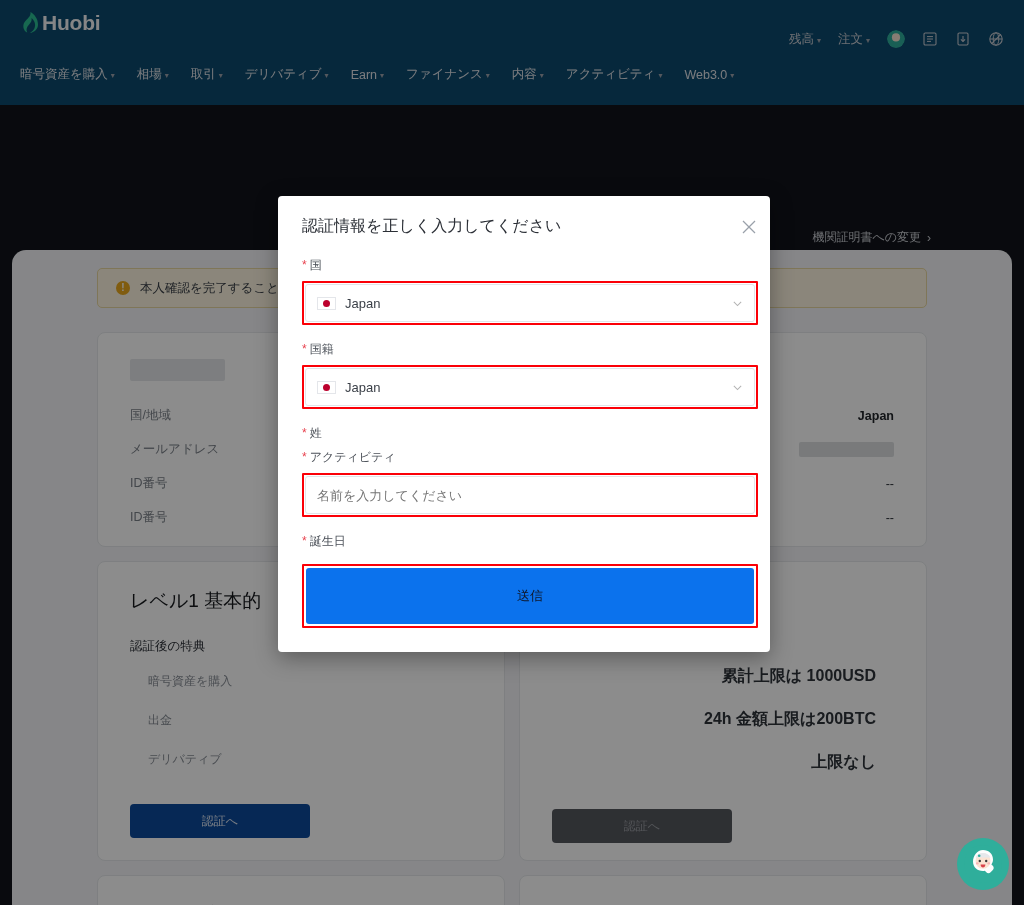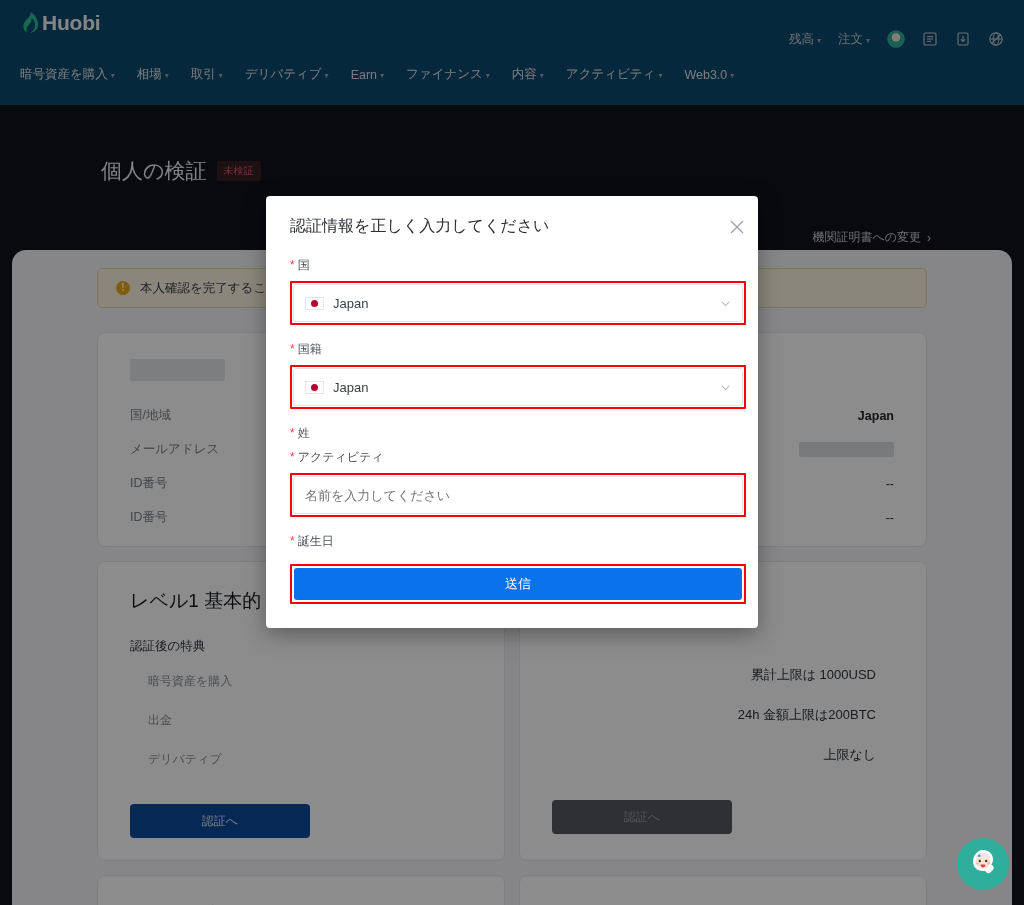--- a/index.html
+++ b/index.html
@@ -87,41 +87,41 @@
   .info-val-bar { width: 95px; height: 15px; background: #dcdee1; border-radius: 2px; }
   .info-val-dash { color: #2b3038; font-size: 12.5px; }
 
   .grid2 { display: flex; gap: 14px; }
   .grid2 > .card { flex: 1; margin-bottom: 14px; }
   .level-card { height: 300px; }
   .level-title { font-size: 19px; color: #16191d; font-weight: 400; margin-bottom: 24px; }
   .perk-head { font-size: 12.5px; color: #2c3037; margin-bottom: 18px; }
   .perk-row { display: flex; justify-content: space-between; align-items: center; margin-bottom: 22px; padding: 0 18px; }
   .perk-name { color: #868c94; font-size: 12px; }
-  .perk-val { color: #2e333a; font-size: 13px; }
+  .perk-val { color: #2e333a; font-size: 16px; font-weight: bold; }
   .btn-primary {
     width: 180px; height: 34px; background: #0b4a9c; color: #dfe6f2;
     border: none; border-radius: 4px; font-size: 12px; cursor: pointer;
     font-family: inherit; margin-top: 14px;
   }
   .btn-disabled {
     width: 180px; height: 34px; background: #55585e; color: #9a9da3;
     border: none; border-radius: 4px; font-size: 12px; cursor: pointer;
     font-family: inherit; margin-top: 14px;
   }
   .level-card-b { height: 120px; }
 
   
   .dim {
     position: absolute; inset: 0; background: rgba(0,0,0,0.45); z-index: 40;
   }
 
   
   .modal {
-    position: absolute; left: 266px; top: 196px; width: 492px;
+    position: absolute; left: 278px; top: 196px; width: 492px;
     background: #fff; border-radius: 4px; z-index: 60;
     padding: 20px 12px 24px 24px;
     box-shadow: 0 6px 22px rgba(0,0,0,0.35);
   }
   .modal-head { display: flex; align-items: flex-start; justify-content: space-between; margin-bottom: 20px; }
   .modal-title { font-size: 16px; color: #2b2f36; font-weight: 400; }
   .close-x { width: 18px; height: 18px; cursor: pointer; flex: none; margin-top: 2px; }
 
   .field { margin-bottom: 5px; }
   .field-label { font-size: 12px; color: #4b5058; margin-bottom: 7px; display: flex; gap: 3px; align-items: baseline; }
@@ -137,21 +137,21 @@
   .ctrl-ph { font-size: 13px; color: #b9bdc4; flex: 1; }
   .flag {
     width: 19px; height: 13px; background: #fff; border: 1px solid #e4e6ea;
     display: flex; align-items: center; justify-content: center; flex: none;
   }
   .flag-dot { width: 7px; height: 7px; border-radius: 50%; background: #bc002d; }
   .chev { width: 11px; height: 11px; flex: none; opacity: .45; }
   .fi { width: 14px; height: 14px; flex: none; opacity: .5; }
 
   .btn-submit {
-    width: 100%; height: 32px; background: #0b72ed; color: #ffffff; border: none;
+    width: 100%; height: 56px; background: #0b72ed; color: #0f172a; border: none;
     border-radius: 3px; font-size: 13px; cursor: pointer; font-family: inherit;
   }
   .hl-btn { border: 2px solid #fb0007; padding: 2px; margin-top: 14px; border-radius: 1px; }
 
   
   .chat-fab {
     position: absolute; right: 15px; bottom: 15px; width: 52px; height: 52px;
     border-radius: 50%; background: #2fae9b; z-index: 70; cursor: pointer;
     display: flex; align-items: center; justify-content: center;
   }
@@ -236,24 +236,20 @@
         <span class="caret">▾</span>
       </div>
       <div class="nav-item">
         <span>Web3.0</span>
         <span class="caret">▾</span>
       </div>
     </div>
   </div>
 
   <div class="hero">
-    <div class="hero-title-row">
-      <span class="hero-title">個人の検証</span>
-      <span class="badge-unverified">未検証</span>
-    </div>
     <div class="hero-right">
       <span>機関証明書への変更</span>
       <span>›</span>
     </div>
   </div>
 
   <div class="content">
     <div class="alert">
       <span class="alert-dot">!</span>
       <span>本人確認を完了することで、</span>

